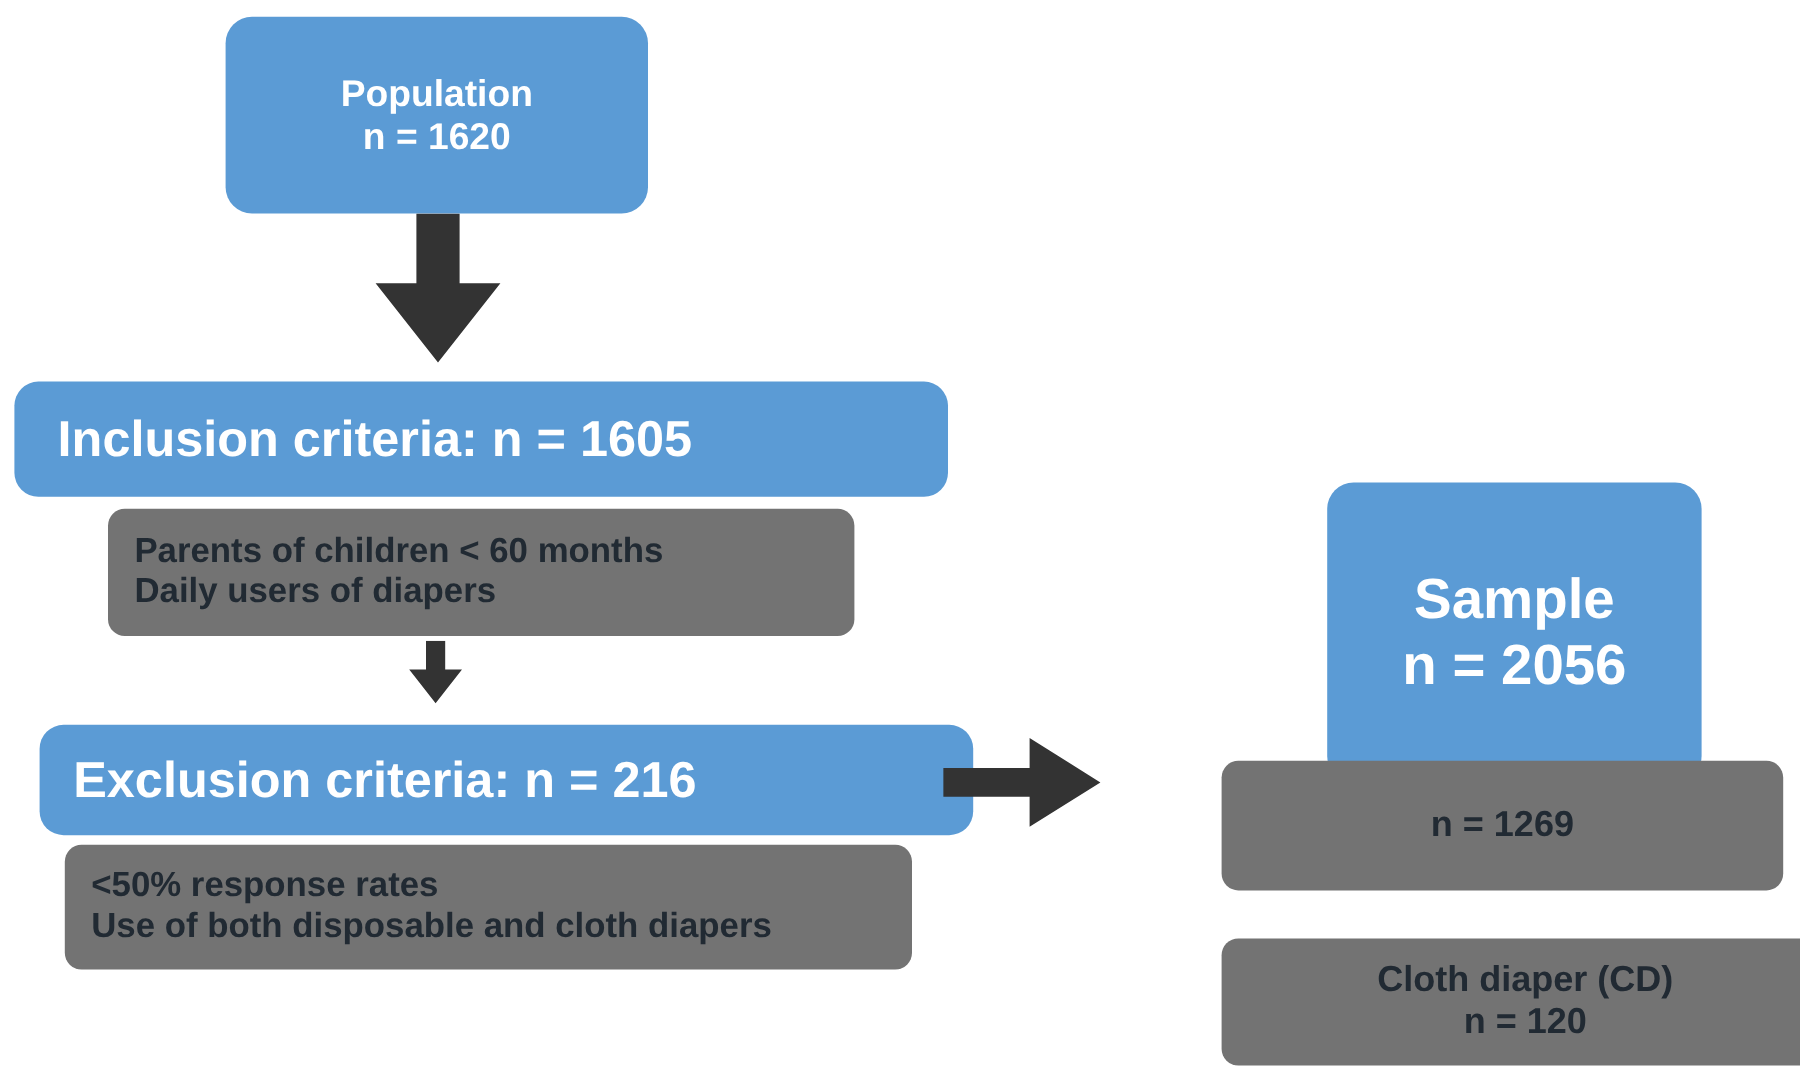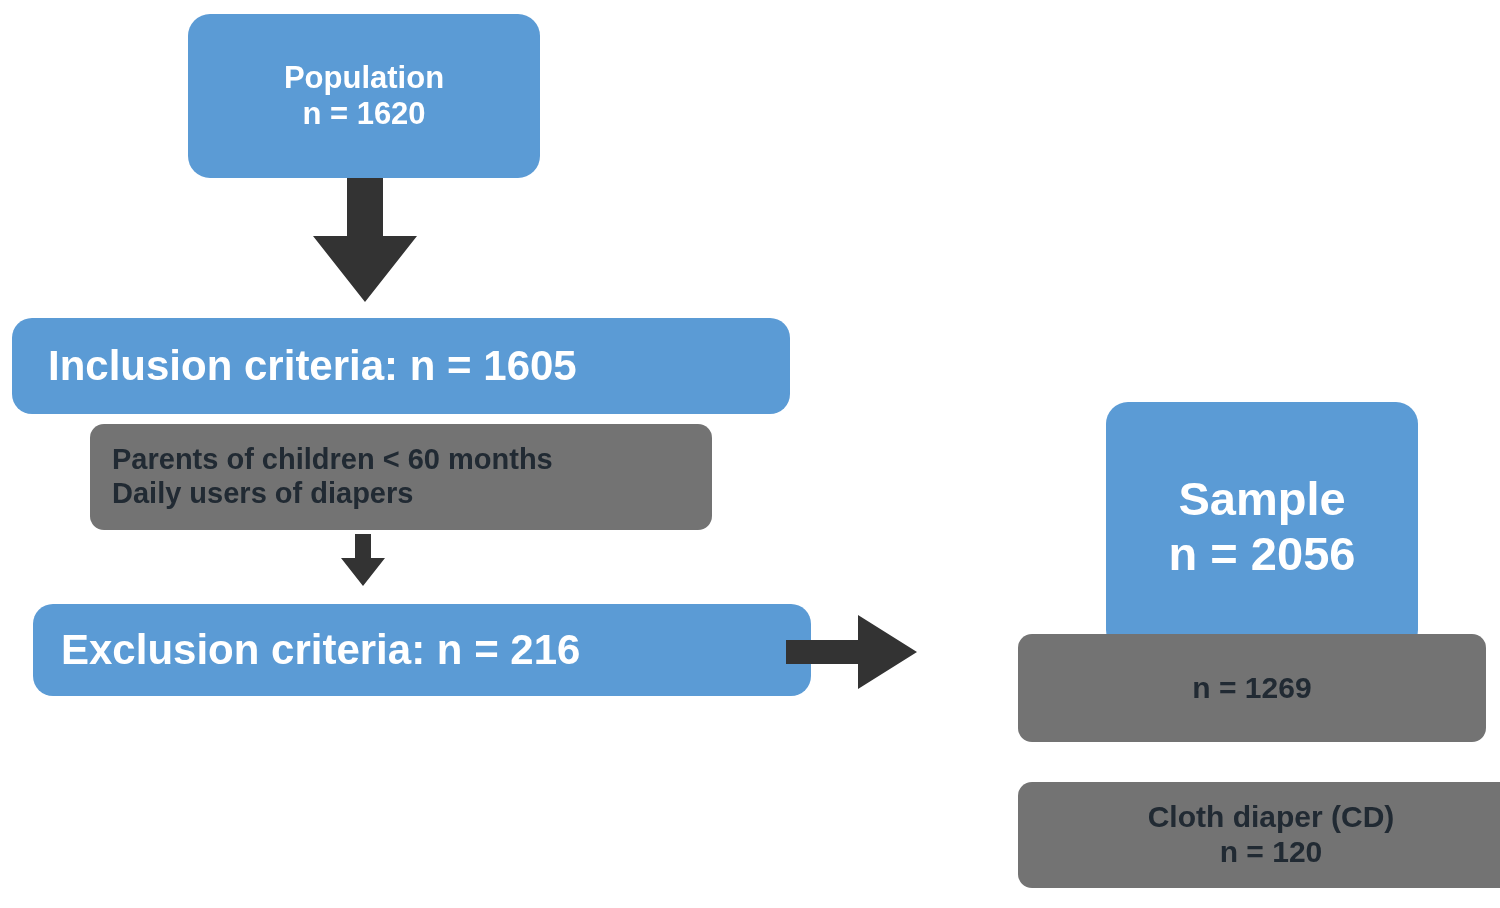--- a/index.html
+++ b/index.html
@@ -142,20 +142,24 @@
   <div class="arrow" id="arrow-inclusion-to-exclusion">
     <svg width="50" height="54" viewBox="0 0 50 54">
       <polygon points="17,0 33,0 33,24 47,24 25,52 3,24 17,24" fill="#333333"></polygon>
     </svg>
   </div>
 
   <div class="node primary" id="exclusion-box">
     <span class="line">Exclusion criteria: n = 216</span>
   </div>
 
+  <div class="node secondary" id="exclusion-detail-box">
+    <span class="line">&lt;50% response rates</span>
+    <span class="line">Use of both disposable and cloth diapers</span>
+  </div>
 
   <div class="arrow" id="arrow-exclusion-to-sample">
     <svg width="134" height="80" viewBox="0 0 134 80">
       <polygon points="0,28 72,28 72,3 131,40 72,77 72,52 0,52" fill="#333333"></polygon>
     </svg>
   </div>
 
   <div class="node primary" id="sample-box">
     <span class="line">Sample</span>
     <span class="line">n = 2056</span>

